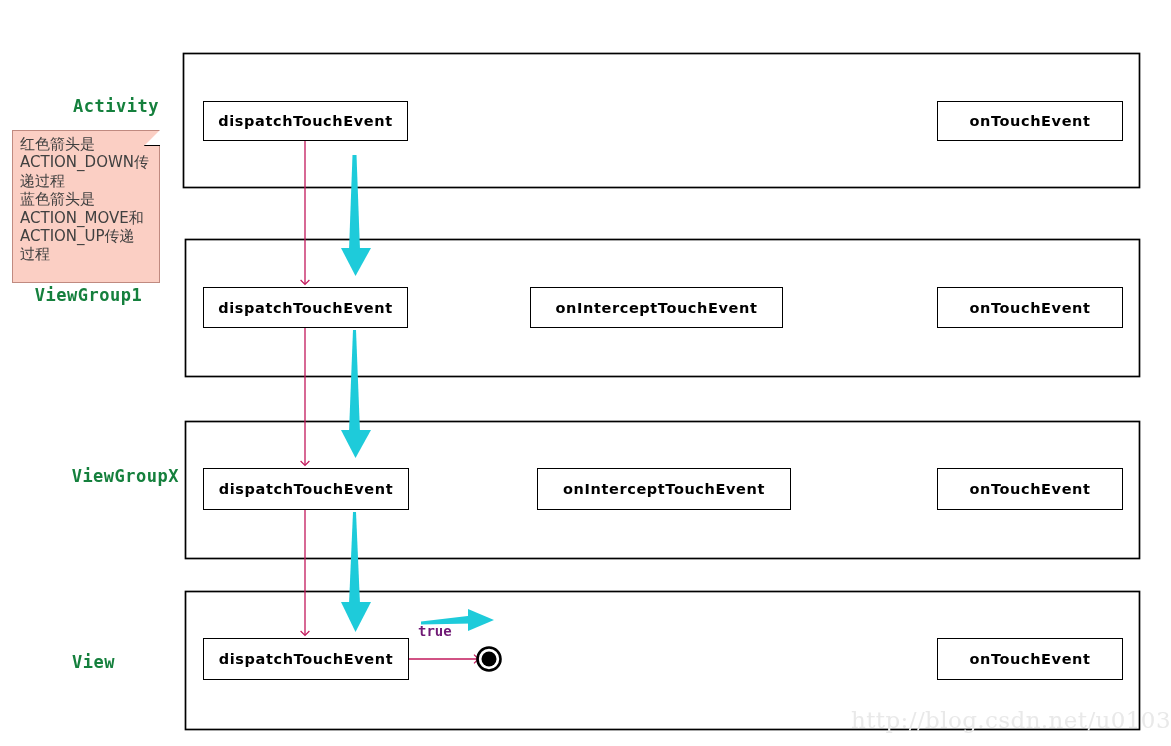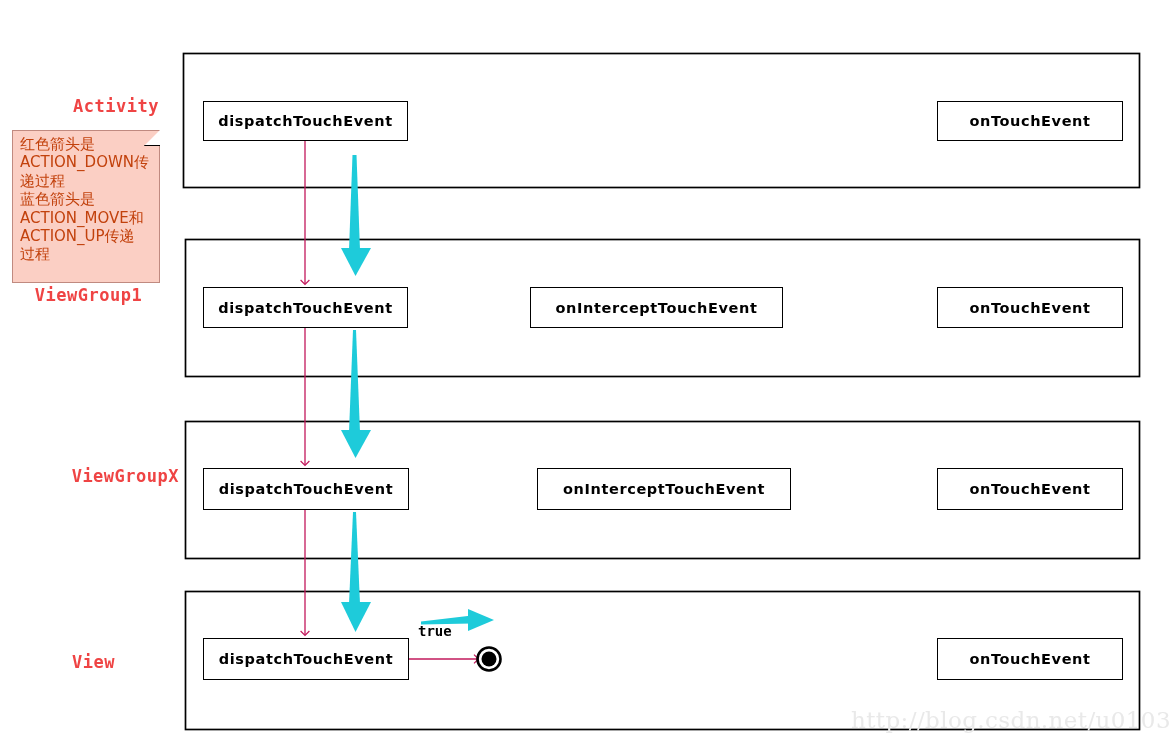--- a/index.html
+++ b/index.html
@@ -18,21 +18,21 @@
     position: absolute;
     left: 0; top: 0;
     width: 1171px;
     height: 746px;
   }
   .row-label {
     position: absolute;
     font-family: "DejaVu Sans Mono", "Liberation Mono", monospace;
     font-weight: bold;
     font-size: 17px;
-    color: #ef4444;
+    color: #15803d;
     letter-spacing: 0.5px;
     white-space: nowrap;
     text-align: right;
   }
   .node {
     position: absolute;
     border: 1.6px solid #000000;
     background: #ffffff;
     box-sizing: border-box;
     display: flex;
@@ -48,21 +48,21 @@
   }
   .note {
     position: absolute;
     box-sizing: border-box;
     background: #fbcfc4;
     border: 1.3px solid #c08a80;
     padding: 4px 6px 0 7px;
     font-family: "DejaVu Sans", "Liberation Sans", sans-serif;
     font-size: 15px;
     line-height: 18.4px;
-    color: #c2410c;
+    color: #404040;
     letter-spacing: 0px;
     z-index: 30;
   }
   .note .note-fold {
     position: absolute;
     right: -1px;
     top: -1px;
     width: 15px;
     height: 15px;
     background: #ffffff;
@@ -70,21 +70,21 @@
     border-bottom: 1.3px solid #000000;
     transform: none;
     clip-path: polygon(100% 0, 0 100%, 100% 100%);
   }
   .note-body { position: relative; z-index: 2; }
   .true-label {
     position: absolute;
     font-family: "DejaVu Sans Mono", "Liberation Mono", monospace;
     font-weight: bold;
     font-size: 14px;
-    color: #000000;
+    color: #701a75;
     white-space: nowrap;
     z-index: 12;
   }
   .watermark {
     position: absolute;
     font-family: "DejaVu Serif", "Liberation Serif", serif;
     font-size: 23px;
     color: #e9e9e9;
     white-space: nowrap;
     letter-spacing: 0.4px;

